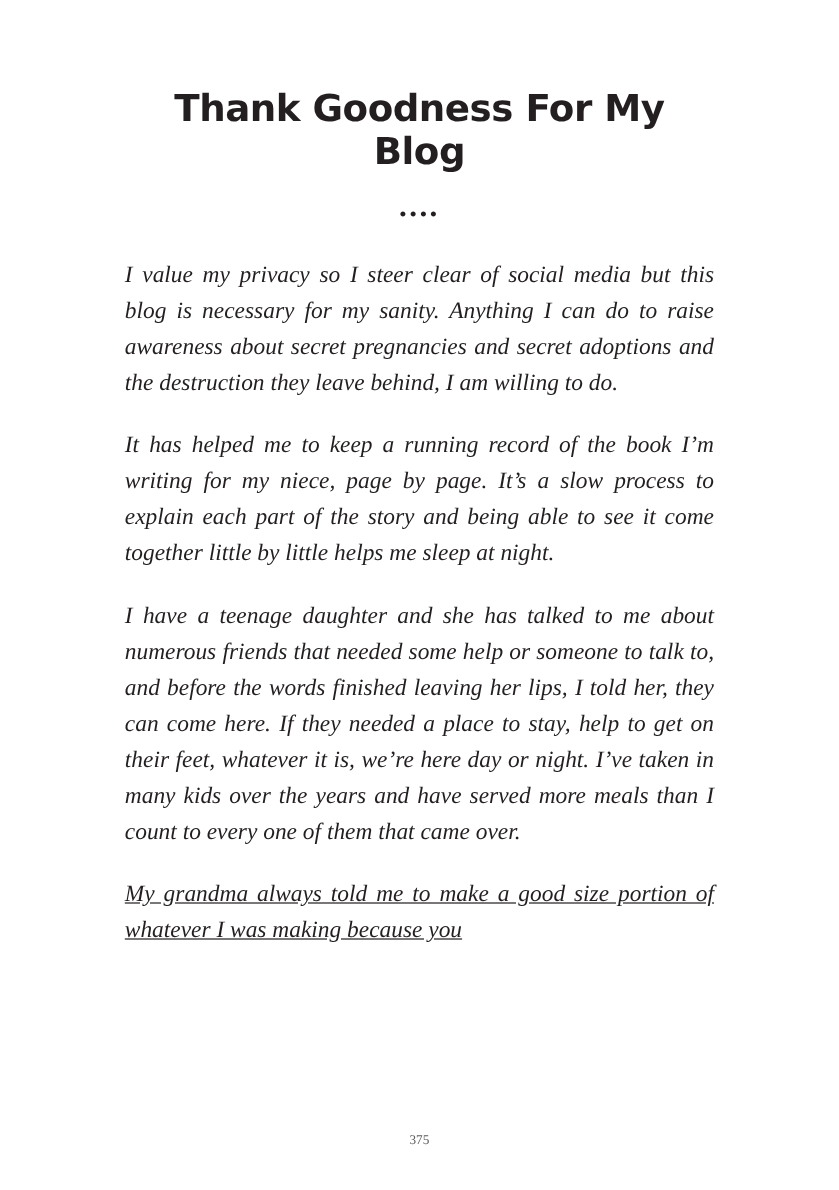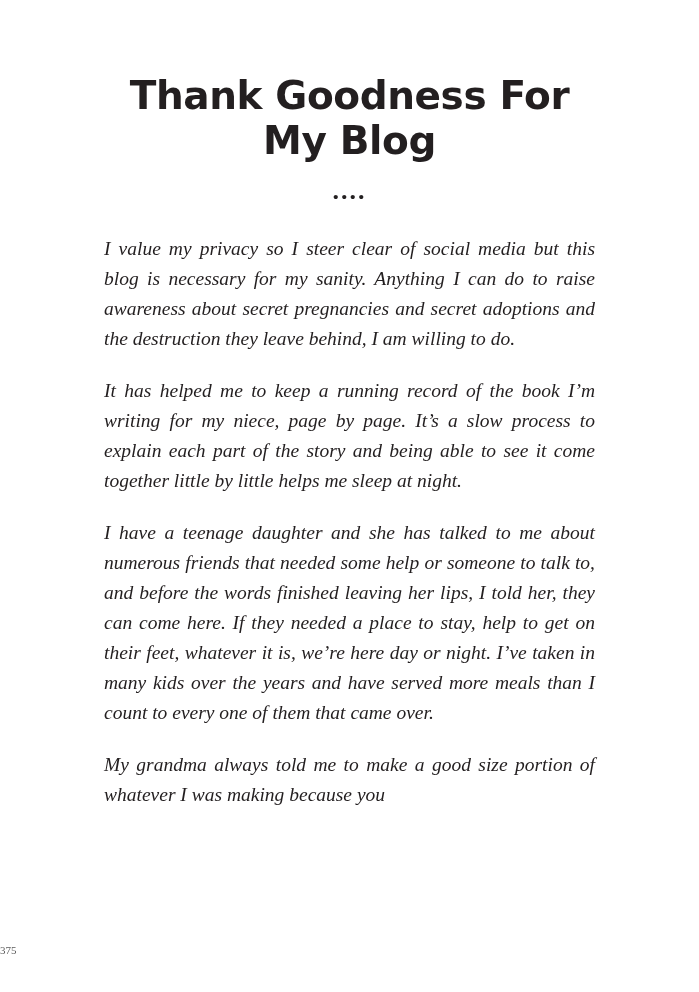--- a/index.html
+++ b/index.html
@@ -22,21 +22,21 @@
     width: 699px;
     height: 992px;
     box-sizing: border-box;
     padding: 0 104px;
   }
   .chapter-title {
     margin: 0;
     padding-top: 74px;
     font-family: "DejaVu Sans", sans-serif;
     font-weight: bold;
-    font-size: 39px;
+    font-size: 31px;
     letter-spacing: -0.4px;
     text-align: center;
     color: #231f20;
     line-height: 1.15;
   }
   .ornament {
     text-align: center;
     font-family: "Liberation Serif", serif;
     font-weight: bold;
     font-size: 26px;
@@ -53,27 +53,28 @@
     font-family: "Liberation Serif", serif;
     font-style: italic;
     font-size: 19.5px;
     line-height: 30px;
     text-align: justify;
     text-justify: inter-word;
     color: #231f20;
   }
   .body-text p.last {
     margin-bottom: 0;
+    text-decoration: underline;
   }
   .folio {
     position: absolute;
     left: 0;
     right: 0;
     bottom: 36px;
-    text-align: left;
+    text-align: center;
     font-family: "Liberation Serif", serif;
     font-size: 11px;
     color: #5b5b5b;
   }
 </style>
 </head>
 <body>
 
 <div class="page">
 

